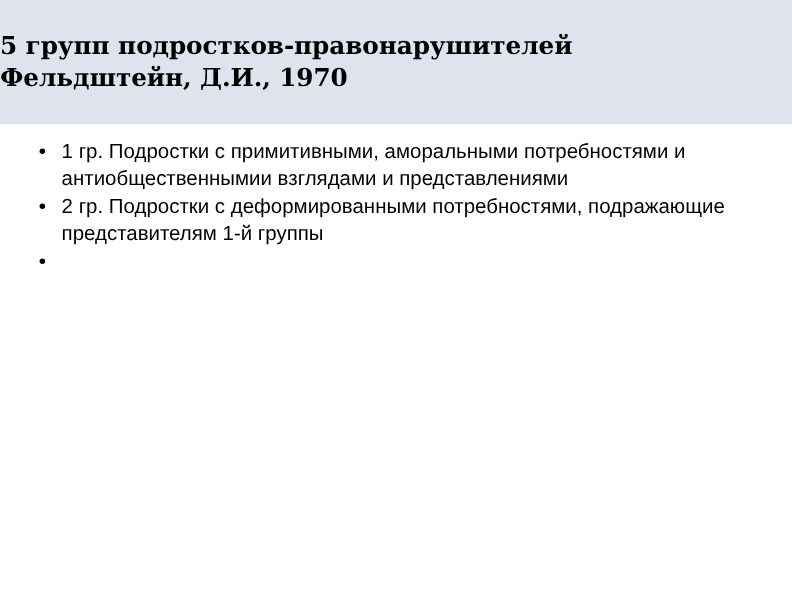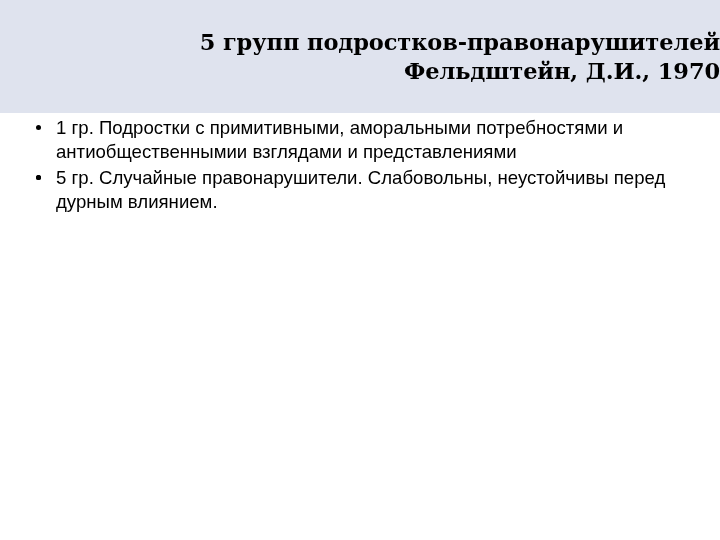--- a/index.html
+++ b/index.html
@@ -25,34 +25,34 @@
     top: 0;
     width: 720px;
     height: 113px;
     background: #dfe3ee;
   }
   .title-block {
     position: absolute;
     left: 0;
     top: 28px;
     width: 720px;
-    text-align: right;
+    text-align: left;
   }
   .title-line {
     font-family: "DejaVu Serif", serif;
     font-weight: bold;
     font-size: 22.5px;
     line-height: 29px;
     color: #000000;
     letter-spacing: -0.1px;
   }
   .body-block {
     position: absolute;
     left: 28px;
-    top: 116px;
+    top: 126px;
     width: 664px;
   }
   ul.bullets {
     list-style: none;
     margin: 0;
     padding: 0;
   }
   ul.bullets > li {
     position: relative;
     padding-left: 28px;
@@ -92,23 +92,23 @@
   </div>
 
   <div class="body-block">
     <ul class="bullets">
       <li>
         <span class="dot"></span>
         <span>1 гр. Подростки с примитивными, аморальными потребностями и антиобщественнымии взглядами и представлениями</span>
       </li>
       <li>
         <span class="dot"></span>
+        <span>2 гр. Подростки с деформированными потребностями, подражающие представителям 1-й группы</span>
       </li>
       <li>
         <span class="dot"></span>
-        <span>5 гр. Случайные правонарушители. Слабовольны, неустойчивы перед дурным влиянием.</span>
       </li>
     </ul>
   </div>
 
   <div class="accent-bar"></div>
 
 </div>
 
 </body></html>

